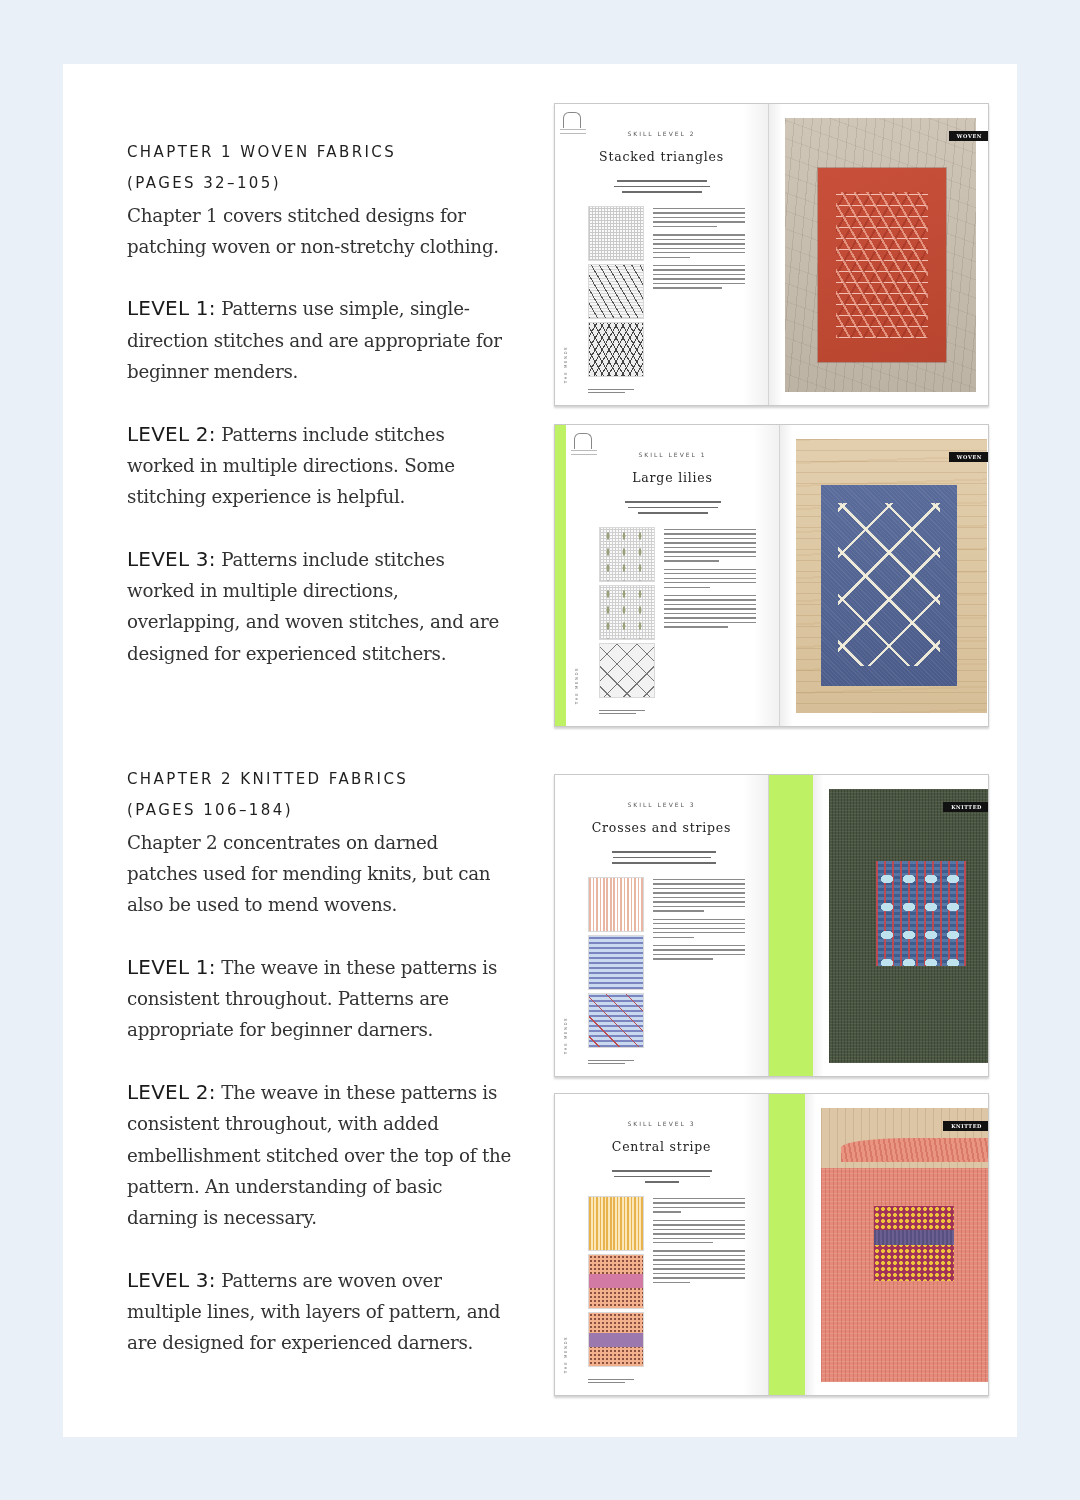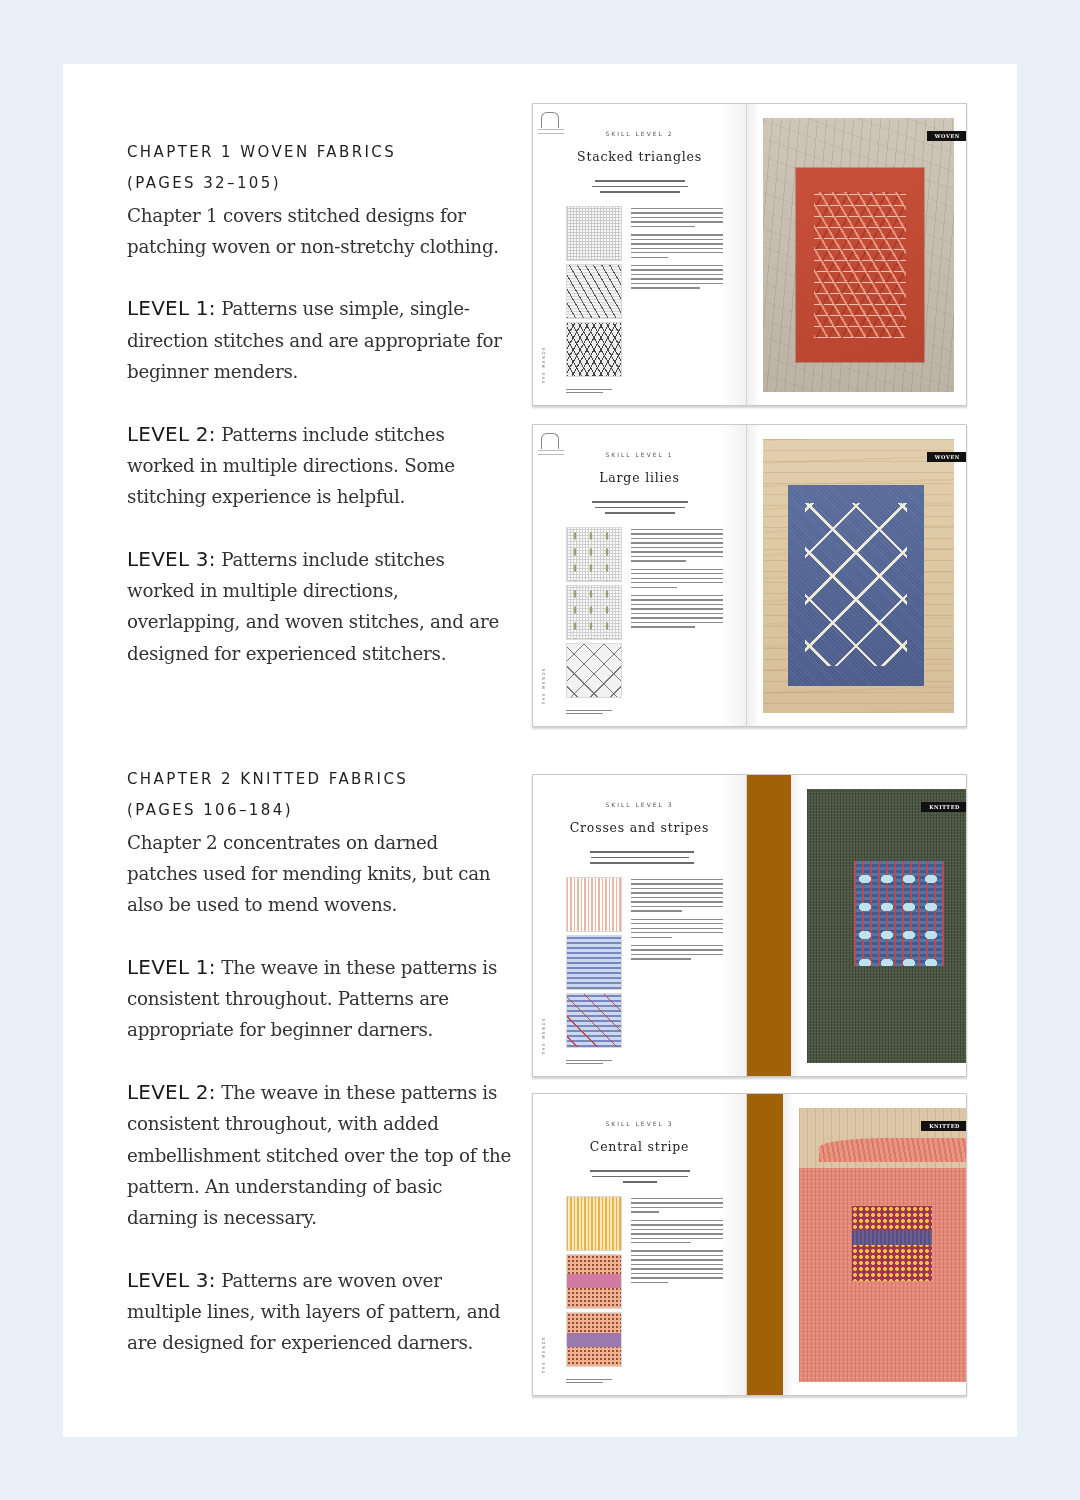--- a/index.html
+++ b/index.html
@@ -41,24 +41,24 @@
   .para + .para, .level { margin-top: 31.3px; }
   .level-label {
     font-family: "DejaVu Sans", sans-serif;
     font-size: 20px;
     color: #1a1a1a;
     letter-spacing: 0.2px;
   }
   
   .spread {
     position: absolute;
-    left: 532px;
+    left: 554px;
     width: 435px;
     height: 303px;
-    background: #a16207;
+    background: #bef264;
     border: 1px solid #c9c9c9;
     box-shadow: 0 2px 2px rgba(0,0,0,0.18);
     display: flex;
   }
   .page-left {
     position: relative;
     width: 214px; height: 100%;
     border-right: 1px solid #d4d4d4;
     background: linear-gradient(to right, #fff 88%, #f1f1f1 100%);
     overflow: hidden;
@@ -360,21 +360,21 @@
   <div class="page-right">
     <div class="photo wood-grey">
       <div class="fabric fabric-red">
           <div class="stitch"></div>
         </div>
     </div>
     <div class="tag">WOVEN</div>
   </div>
 </div>
 
-<div class="spread" style="top:424px;">
+<div class="spread" style="top:424px;padding-left:11px;">
   <div class="page-left">
     <div class="logo-mark"></div>
     <div class="logo-caption"></div>
     <div class="skill-level">SKILL LEVEL 1</div>
     <div class="pattern-title">Large lilies</div>
     <div class="intro-lines">
         <span style="width:96px"></span>
         <span style="width:90px"></span>
         <span style="width:70px"></span>
       </div>

